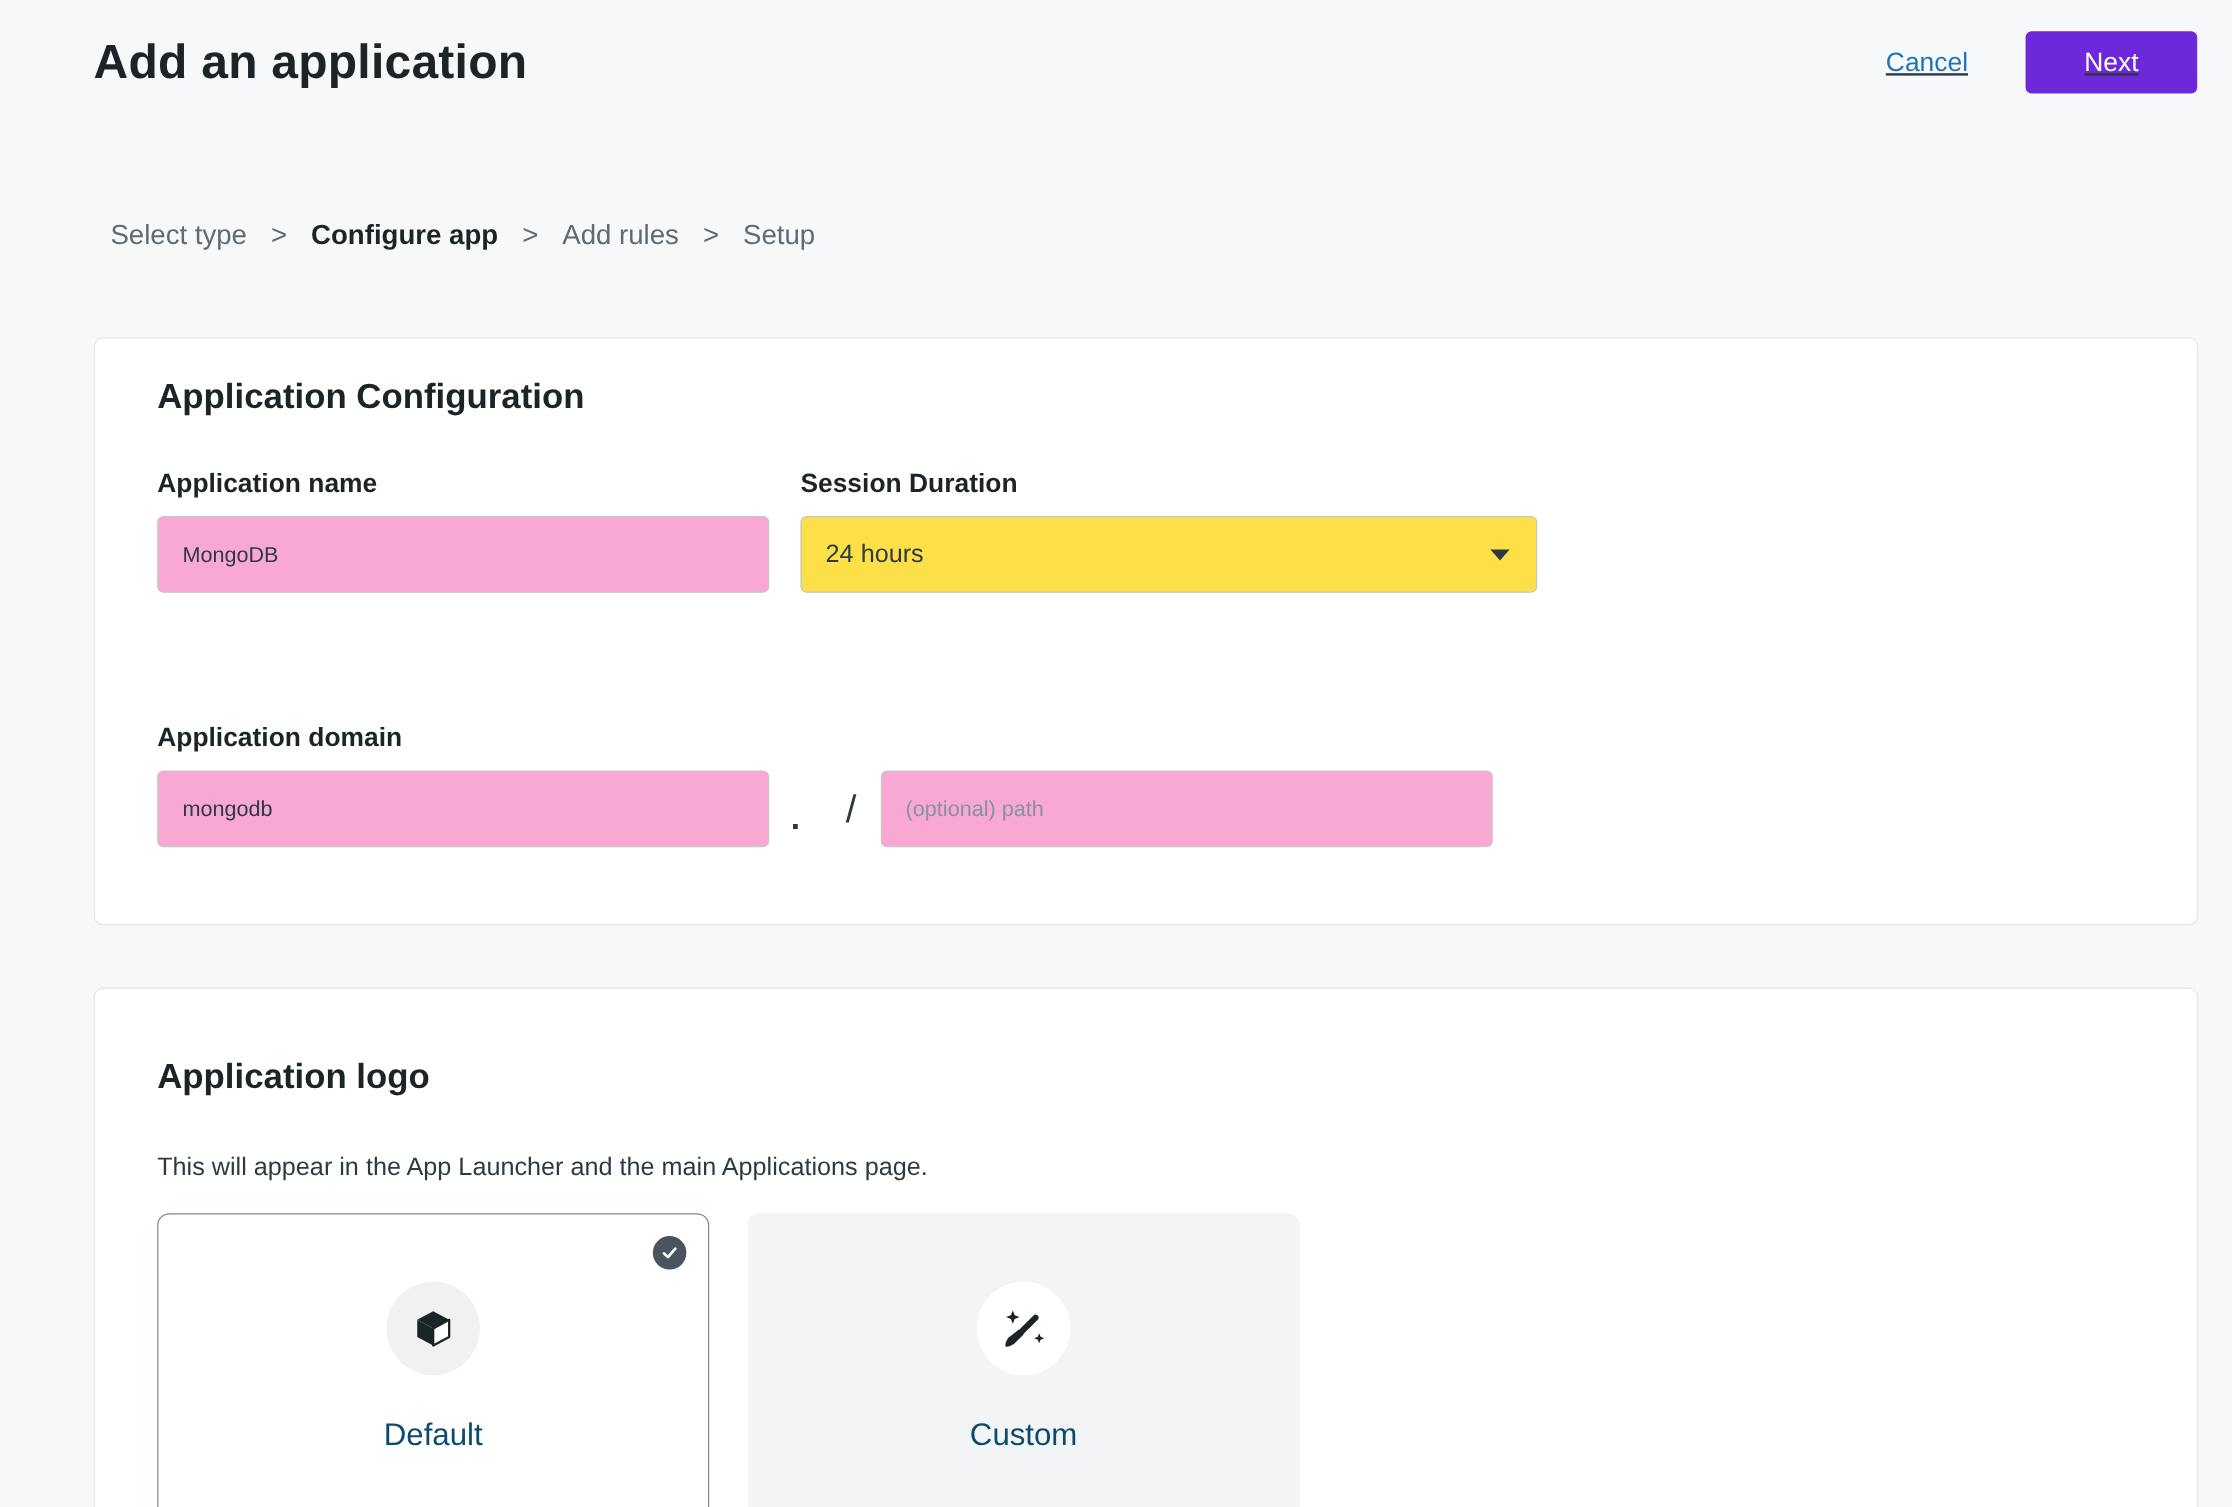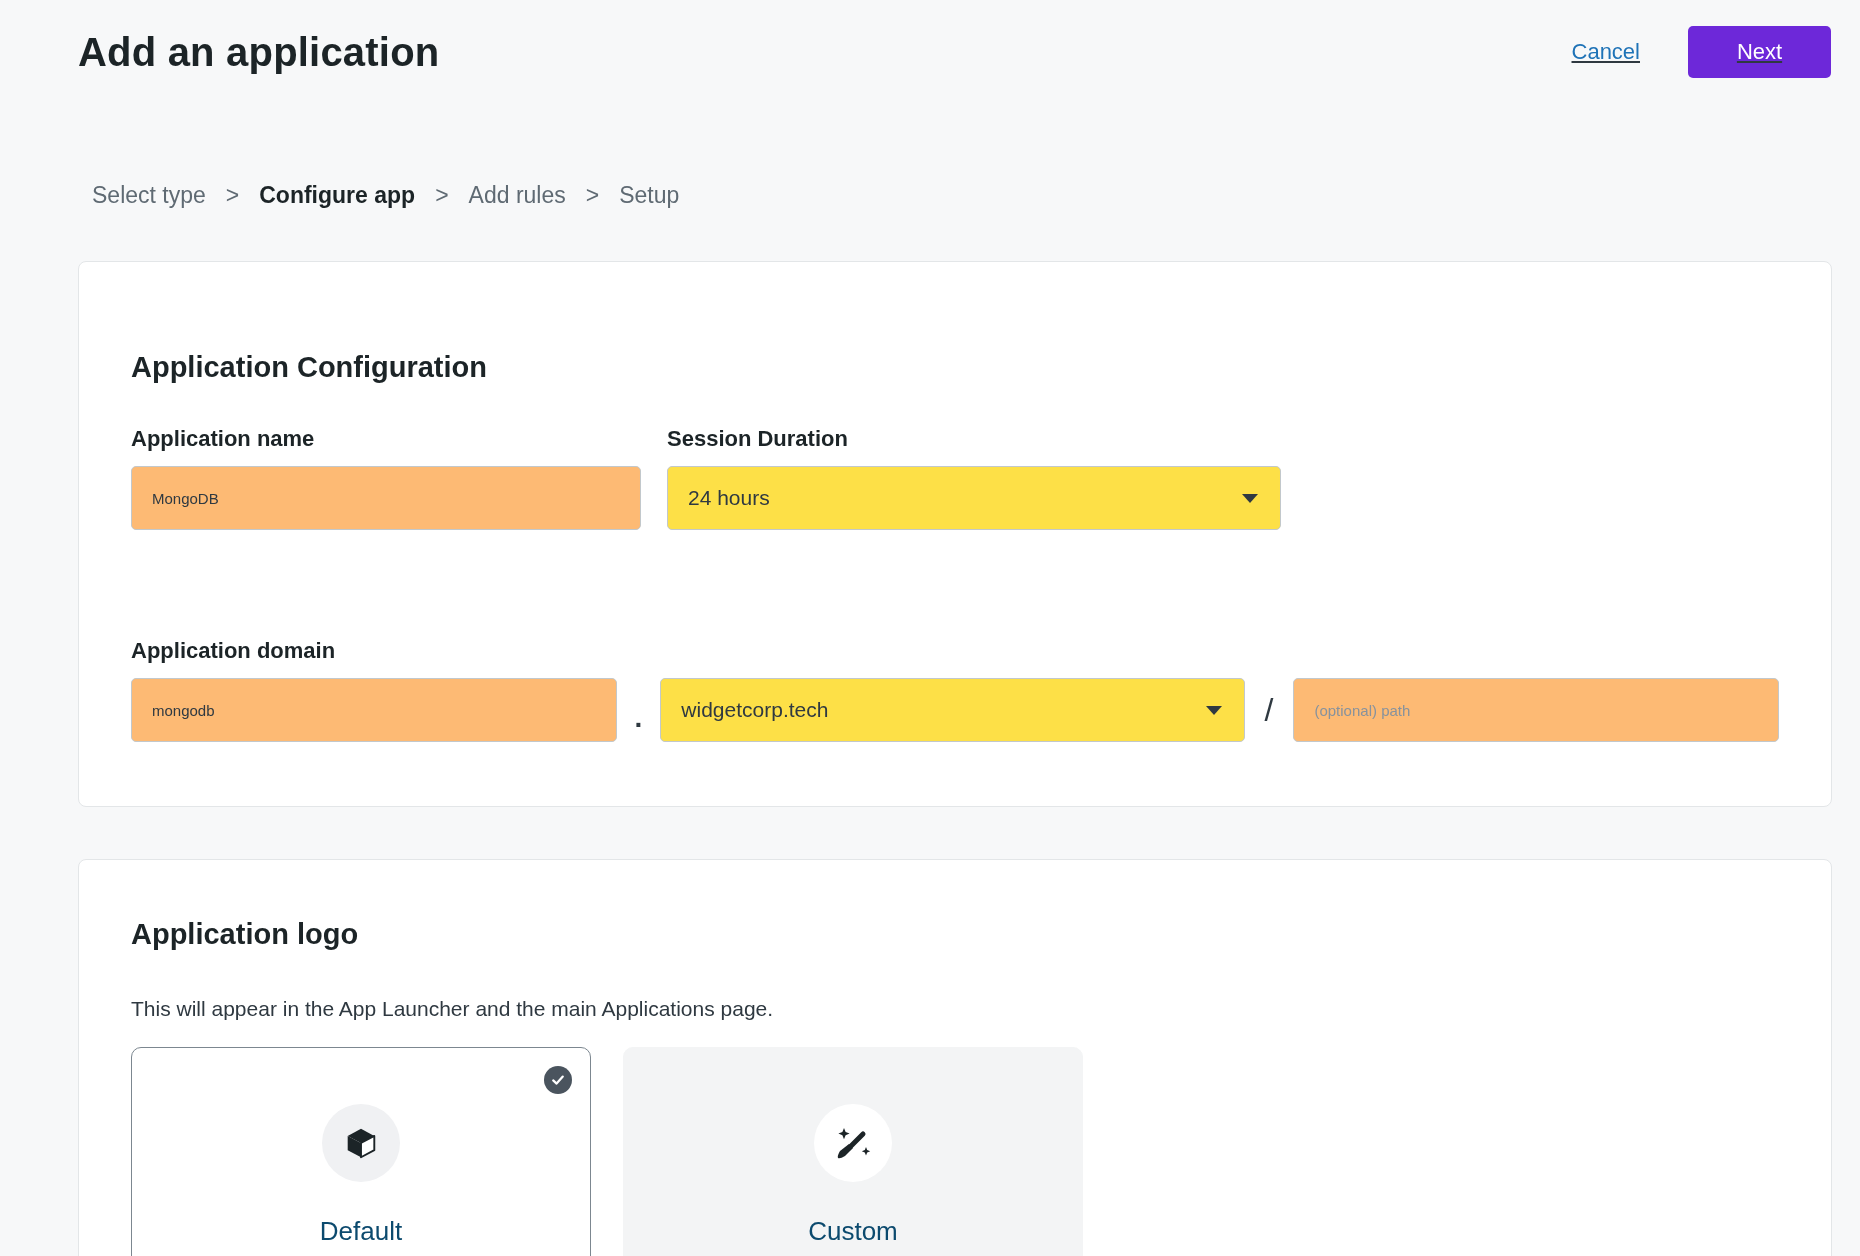--- a/index.html
+++ b/index.html
@@ -64,22 +64,22 @@
   .crumb-sep { margin: 0 20px; color: #5f6a73; }
 
   
   .card {
     background: #ffffff;
     border: 1px solid #e3e6e8;
     border-radius: 8px;
     margin: 0 28px 0 78px;
   }
   .card-config {
-    margin-top: 52px;
-    padding: 89px 52px 64px 52px;
+    margin-top: 72px;
+    padding: 33px 52px 64px 52px;
   }
   .card-logo {
     margin-top: 52px;
     padding: 58px 52px 64px 52px;
     height: 620px;
   }
   .section-title {
     font-size: 29px;
     font-weight: bold;
     color: #1c2427;
@@ -94,25 +94,25 @@
     font-size: 22px;
     font-weight: bold;
     color: #1c2427;
     margin-bottom: 14px;
   }
   .text-input {
     width: 510px;
     height: 64px;
     border: 1px solid #c2c8cc;
     border-radius: 5px;
-    font-size: 15px;
+    font-size: 18px;
     font-family: inherit;
     color: #2f3941;
     padding: 0 20px;
-    background: #fdba74;
+    background: #f9a8d4;
     outline: none;
   }
   .text-input::placeholder { color: #87929d; }
   .select-box {
     width: 614px;
     height: 64px;
     border: 1px solid #c2c8cc;
     border-radius: 5px;
     background: #fde047;
     display: flex;
@@ -237,24 +237,20 @@
       </div>
     </div>
 
     <div>
       <div class="form-row domain-row" style="margin-top:108px; margin-bottom:0;">
         <label class="field-label" style="margin-bottom:0;">Application domain</label>
       </div>
       <div class="form-row domain-row" style="margin-top:14px;">
         <input class="text-input" type="text" value="mongodb" style="">
         <span class="dot-sep">.</span>
-        <div class="select-box">
-          <span>widgetcorp.tech</span>
-          <span class="chevron-down"></span>
-        </div>
         <span class="slash-sep">/</span>
         <input class="text-input" type="text" placeholder="(optional) path" style="">
       </div>
     </div>
   </div>
 
   <div class="card card-logo">
     <h2 class="section-title">Application logo</h2>
     <p class="logo-description">This will appear in the App Launcher and the main Applications page.</p>
 

